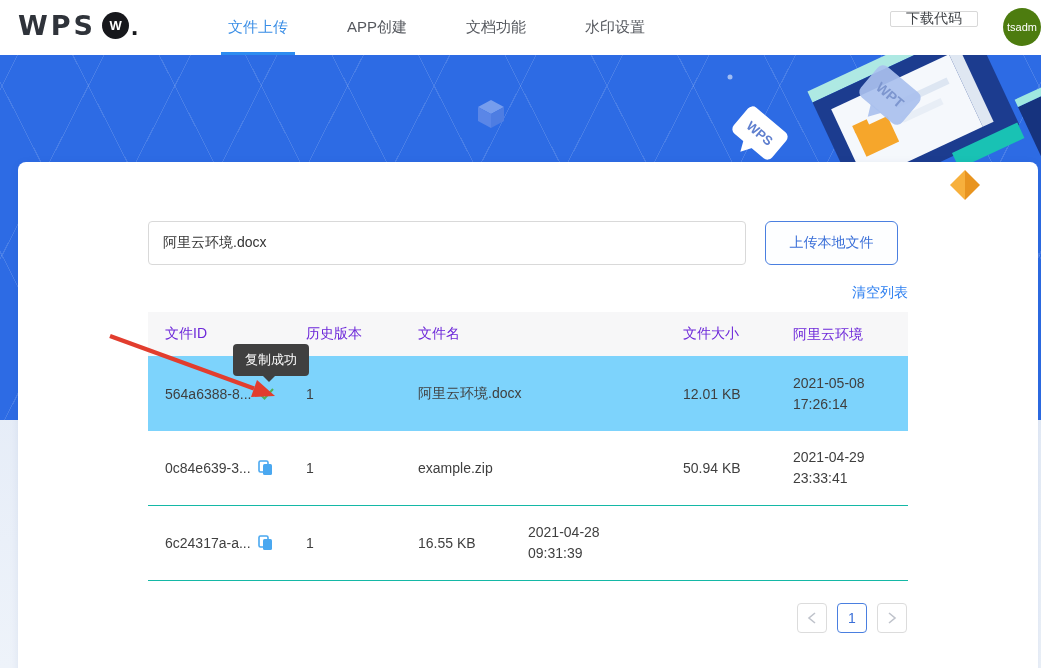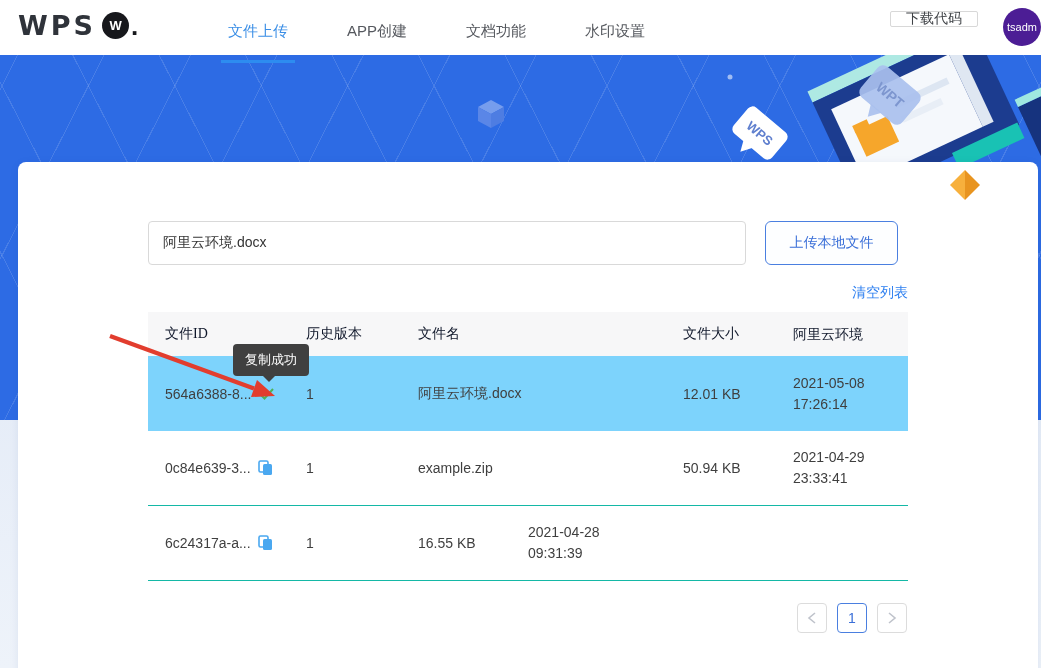--- a/index.html
+++ b/index.html
@@ -11,26 +11,26 @@
   }
 
   
   .navbar{position:absolute;left:0;top:0;width:1041px;height:55px;background:#fff;z-index:4;}
   .logo{position:absolute;left:18px;top:10px;display:flex;align-items:center;}
   .logo-word{font-size:27px;font-weight:700;color:#2f333a;letter-spacing:3px;font-family:"DejaVu Sans",sans-serif;}
   .logo-badge{width:27px;height:27px;border-radius:50%;background:#17181c;color:#fff;font-size:13px;font-weight:700;
     display:flex;align-items:center;justify-content:center;margin-left:6px;}
   .logo-dot{font-size:26px;font-weight:700;color:#17181c;margin-left:2px;line-height:20px;}
   .tabs{position:absolute;left:228px;top:0;height:55px;display:flex;gap:59px;}
-  .tab{height:63px;display:flex;align-items:center;font-size:15px;color:#55585e;position:relative;cursor:pointer;}
+  .tab{height:55px;display:flex;align-items:center;font-size:15px;color:#55585e;position:relative;cursor:pointer;}
   .tab.active{color:#3a8ee6;}
   .tab.active::after{content:"";position:absolute;left:-7px;right:-7px;bottom:0;height:3px;background:#2d8cf0;}
   .dl-btn{position:absolute;left:890px;top:11px;width:88px;height:16px;background:#fff;border:1px solid #d8d8d8;
     border-radius:2px;font-size:14px;color:#3f4246;display:flex;align-items:center;justify-content:center;cursor:pointer;}
-  .avatar{position:absolute;left:1003px;top:8px;width:38px;height:38px;border-radius:50%;background:#4c1d95;
+  .avatar{position:absolute;left:1003px;top:8px;width:38px;height:38px;border-radius:50%;background:#4d7c0f;
     color:#fff;font-size:11px;display:flex;align-items:center;justify-content:center;overflow:hidden;cursor:pointer;}
 
   
   .hero{position:absolute;left:0;top:55px;width:1041px;height:365px;z-index:1;
     background:
       repeating-linear-gradient(63deg,transparent 0 76px,rgba(255,255,255,.13) 76px 77px),
       repeating-linear-gradient(-63deg,transparent 0 76px,rgba(255,255,255,.13) 76px 77px),
       #2d6be4;}
   .illustration{position:absolute;left:700px;top:55px;width:345px;height:160px;z-index:1;}
   .cube{position:absolute;left:478px;top:100px;z-index:1;opacity:.9;}
@@ -40,21 +40,21 @@
     border-radius:8px;z-index:2;box-shadow:0 2px 10px rgba(25,50,110,.08);}
 
   .file-input{position:absolute;left:130px;top:59px;width:598px;height:44px;border:1px solid #d9d9d9;
     border-radius:4px;padding:0 14px;font-size:14px;color:#333;outline:none;font-family:inherit;}
   .upload-btn{position:absolute;left:747px;top:59px;width:133px;height:44px;background:#fdfeff;
     border:1px solid #4a7fe0;border-radius:6px;color:#3a6fd8;font-size:14px;cursor:pointer;font-family:inherit;}
   .clear-link{position:absolute;right:130px;top:122px;font-size:14px;color:#2d7ff0;cursor:pointer;}
 
   
   .table{position:absolute;left:130px;top:150px;width:760px;}
-  .t-head{display:flex;height:44px;align-items:center;background:#f7f7f8;color:#0f172a;font-size:14px;font-family:Liberation Serif, serif;}
+  .t-head{display:flex;height:44px;align-items:center;background:#f7f7f8;color:#6d28d9;font-size:14px;}
   .t-row{display:flex;height:75px;align-items:center;font-size:14px;color:#3f3f3f;border-bottom:1px solid #14b8a6;background:#fff;}
   .t-row.highlight{background:#7dd3fc;border-bottom:none;}
   .c1{width:158px;padding-left:17px;display:flex;align-items:center;gap:7px;}
   .c2{width:112px;}
   .c3{width:265px;}
   .c4{width:110px;}
   .c5{width:98px;line-height:21px;}
   .copy-icon{cursor:pointer;display:inline-flex;}
   .check-icon{display:inline-flex;}
 

